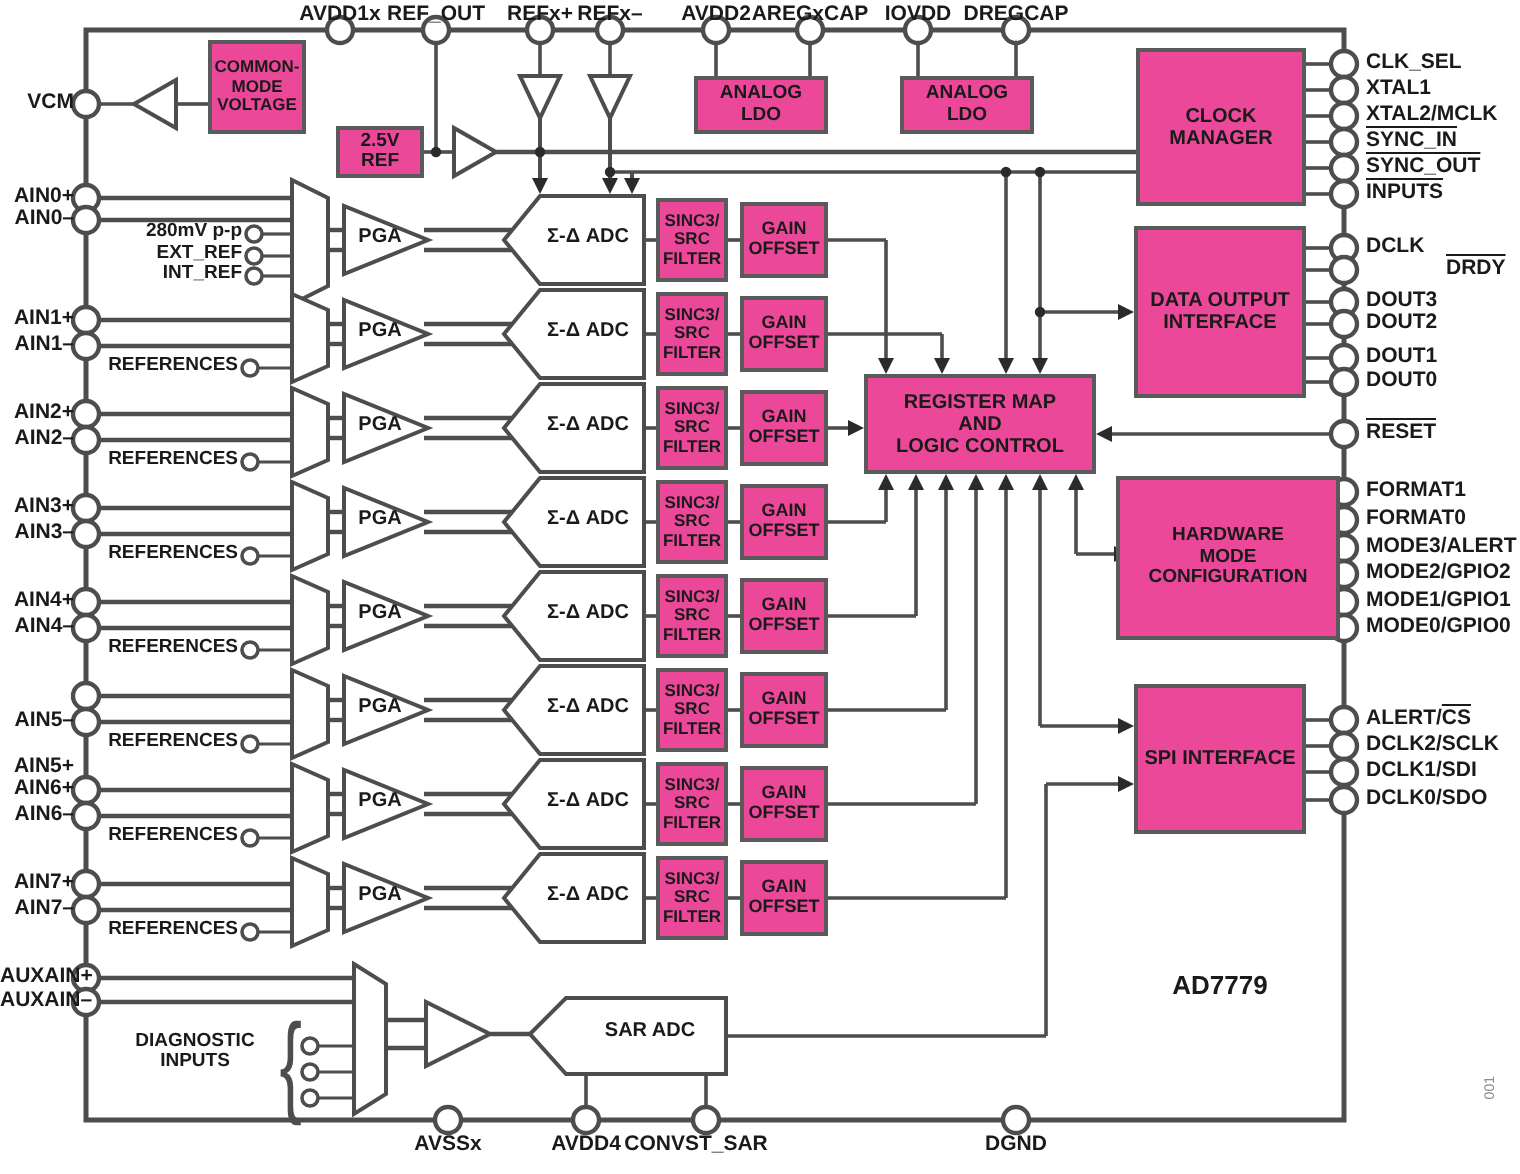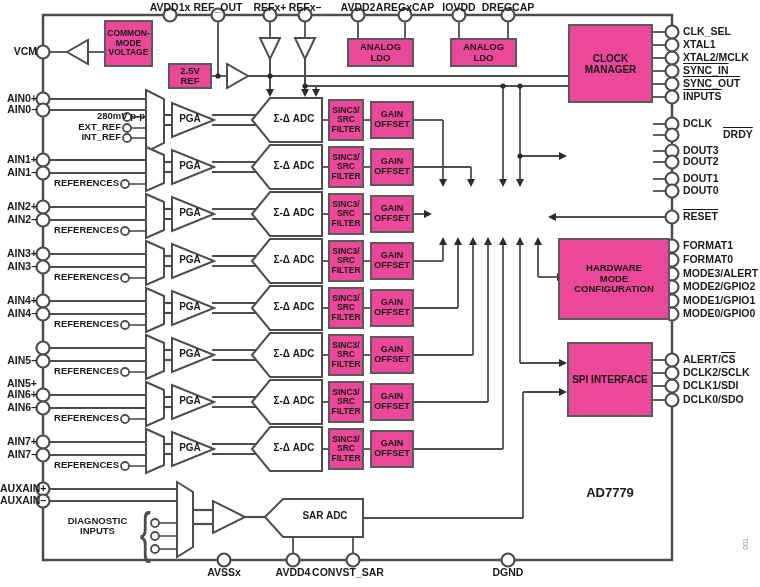--- a/index.html
+++ b/index.html
@@ -302,32 +302,37 @@
   <div class="box" style="left:104px;top:20px;width:49px;height:47px;font-size:8.5px;">COMMON-
 MODE
 VOLTAGE</div>
   <div class="box" style="left:168px;top:63px;width:44px;height:26px;font-size:9.5px;">2.5V REF</div>
   <div class="box" style="left:347px;top:38px;width:67px;height:29px;font-size:9.5px;">ANALOG
 LDO</div>
   <div class="box" style="left:450px;top:38px;width:67px;height:29px;font-size:9.5px;">ANALOG
 LDO</div>
   <div class="box" style="left:568px;top:24px;width:85px;height:79px;font-size:10px;">CLOCK
 MANAGER</div>
+  <div class="box" style="left:567px;top:113px;width:86px;height:86px;font-size:10px;">DATA OUTPUT
+INTERFACE</div>
+  <div class="box" style="left:432px;top:187px;width:116px;height:50px;font-size:10px;">REGISTER MAP
+AND
+LOGIC CONTROL</div>
   <div class="box" style="left:558px;top:238px;width:112px;height:82px;font-size:9.5px;">HARDWARE
 MODE
 CONFIGURATION</div>
   <div class="box" style="left:567px;top:342px;width:86px;height:75px;font-size:10px;">SPI INTERFACE</div>
 
   <div class="lbl" style="left:560px;top:486px;width:100px;text-align:center;font-size:13px;">AD7779</div>
   <div class="lbl" style="left:297px;top:511px;width:56px;text-align:center;font-size:10px;">SAR ADC</div>
   <div class="lbl" style="left:60px;top:516px;width:75px;text-align:center;font-size:9.5px;">DIAGNOSTIC
 INPUTS</div>
   <div class="brace" style="left:136px;top:504px;">{</div>
   <div class="fignote" style="left:742px;top:538px;">001</div>
-<div class="lbl small-ref" style="left: 46px; top: 111px; width: 75px; padding-left: 24px;">280mV p-p</div>
+<div class="lbl small-ref" style="left: 46px; top: 111px; width: 75px;">280mV p-p</div>
     <div class="lbl small-ref" style="left: 46px; top: 122px; width: 75px;">EXT_REF</div>
     <div class="lbl small-ref" style="left: 46px; top: 132px; width: 75px;">INT_REF</div>
     <div class="lbl" style="left: 172px; top: 114px; width: 36px; text-align: center; font-size: 10px;">PGA</div>
     <div class="lbl" style="left: 266px; top: 114px; width: 56px; text-align: center; font-size: 10px;">Σ-Δ ADC</div>
     <div class="box" style="left: 328px; top: 99px; width: 36px; height: 42px; font-size: 8.5px;">SINC3/
 SRC
 FILTER</div>
     <div class="box" style="left: 370px; top: 101px; width: 44px; height: 38px; font-size: 9px;">GAIN
 OFFSET</div>
     <div class="lbl small-ref" style="left: 44px; top: 178px; width: 75px;">REFERENCES</div>

